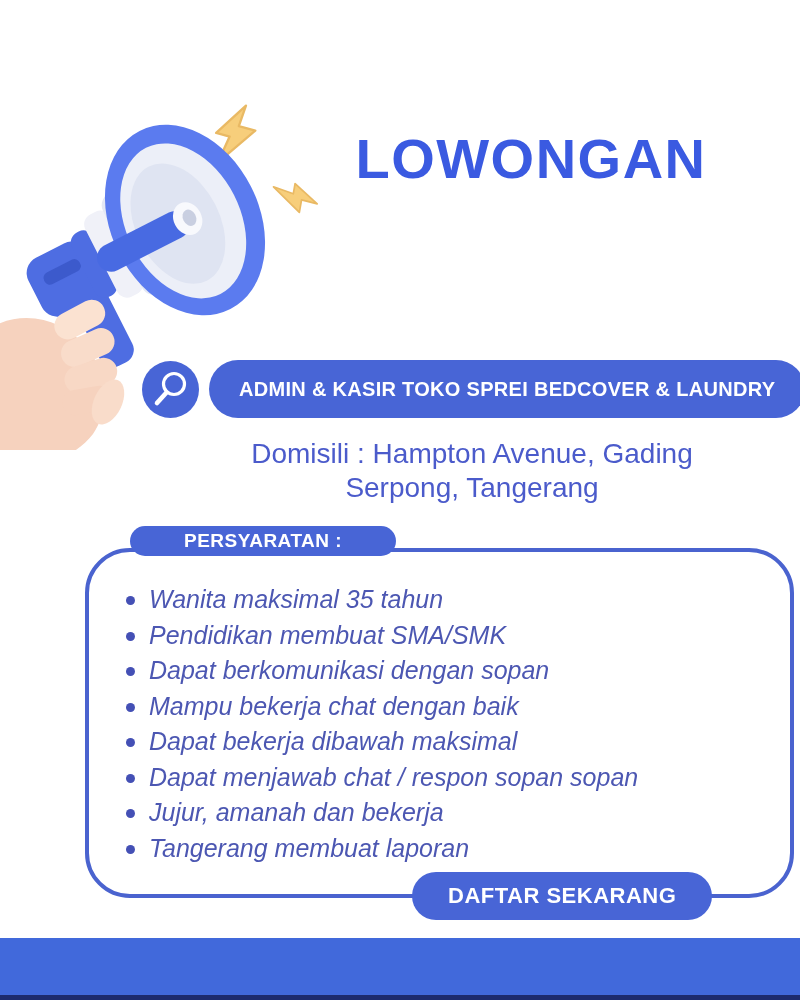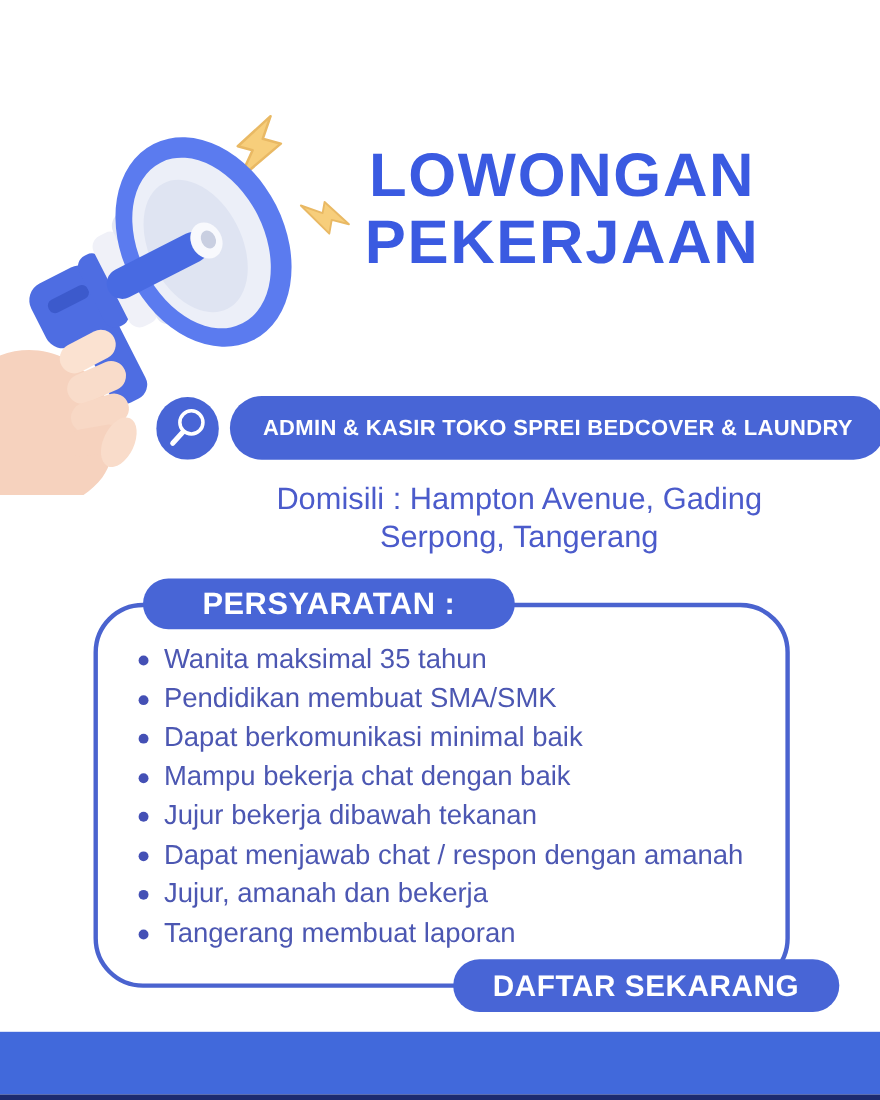--- a/index.html
+++ b/index.html
@@ -2,55 +2,55 @@
 <html><head>
 <meta charset="utf-8">
 <style>
   html,body{margin:0;padding:0;background:#ffffff;}
   .poster{
     position:relative;width:800px;height:1000px;background:#ffffff;
     overflow:hidden;font-family:"Liberation Sans",sans-serif;
   }
   .illustration{position:absolute;left:0;top:70px;width:340px;height:380px;}
   .title{
-    position:absolute;left:316px;top:128px;width:390px;text-align:center;
+    position:absolute;left:336px;top:128px;width:390px;text-align:center;
     color:#3A5AE1;font-weight:800;font-size:56px;line-height:61px;letter-spacing:1.5px;
   }
   .role-row{position:absolute;left:142px;top:360px;display:flex;align-items:center;gap:10px;}
   .search-badge{width:57px;height:57px;flex:0 0 57px;}
   .role-pill{
     height:58px;border-radius:29px;background:#4865D6;color:#ffffff;
     font-weight:700;font-size:20px;letter-spacing:.3px;display:flex;align-items:center;
     padding:0 30px;white-space:nowrap;
   }
   .domicile{
     position:absolute;left:112px;top:437px;width:720px;text-align:center;
     color:#4B5BCB;font-size:28px;line-height:34px;
   }
   .req-box{
-    position:absolute;left:85px;top:548px;width:633px;height:350px;box-sizing:border-box;
-    border:4px solid #4A63CF;border-radius:45px;background:#ffffff;
+    position:absolute;left:85px;top:548px;width:709px;height:350px;box-sizing:border-box;
+    border:4px solid #4A63CF;border-radius:45px;background:#ffffff;font-style:italic;
   }
   .req-badge{
-    position:absolute;left:130px;top:526px;height:46px;border-radius:23px;background:#4865D6;
-    color:#ffffff;font-weight:700;font-size:28px;letter-spacing:.5px;
+    position:absolute;left:130px;top:526px;height:30px;border-radius:23px;background:#4865D6;
+    color:#ffffff;font-weight:700;font-size:19px;letter-spacing:.5px;
     display:flex;align-items:center;padding:0 54px;z-index:2;
   }
   .req-list{list-style:none;margin:0;padding:30px 26px 0 20px;}
   .req-list li{
     position:relative;padding-left:40px;font-size:25px;line-height:35.5px;color:#4C57B2;
   }
   .req-list li::before{
     content:"";position:absolute;left:17px;top:14px;width:9px;height:9px;border-radius:50%;
     background:#4450B5;
   }
   .cta-button{
     position:absolute;left:412px;top:872px;height:48px;border:none;border-radius:24px;
     background:#4865D6;color:#ffffff;font-family:"Liberation Sans",sans-serif;
-    font-weight:700;font-size:27px;letter-spacing:.5px;display:flex;align-items:center;
+    font-weight:700;font-size:22px;letter-spacing:.5px;display:flex;align-items:center;
     padding:12px 36px;z-index:2;cursor:pointer;
   }
   .footer-band{position:absolute;left:0;top:938px;width:800px;height:57px;background:#4169DB;}
   .footer-edge{position:absolute;left:0;top:995px;width:800px;height:5px;background:#1D2B6E;}
 </style>
 </head>
 <body>
 
 <div class="poster">
 
@@ -89,21 +89,20 @@
       <rect x="53" y="236" width="54" height="27" rx="13.5" fill="#FBE2D1" transform="rotate(-28 80 250)"></rect>
       <rect x="60" y="264" width="56" height="27" rx="13.5" fill="#F9DCCA" transform="rotate(-24 88 278)"></rect>
       <rect x="64" y="292" width="54" height="27" rx="13.5" fill="#F8D8C5" transform="rotate(-18 91 306)"></rect>
       <rect x="62" y="318" width="50" height="25" rx="12.5" fill="#F6D2BE" transform="rotate(-10 87 331)"></rect>
       <ellipse cx="108" cy="332" rx="14" ry="24" fill="#F9DCCA" transform="rotate(25 108 332)"></ellipse>
     </g>
   </svg>
 
   <div class="title">
     <div>LOWONGAN</div>
-    <div>PEKERJAAN</div>
   </div>
 
   <div class="role-row">
     <svg class="search-badge" viewBox="0 0 57 57" aria-hidden="true">
       <circle cx="28.5" cy="28.5" r="28.5" fill="#4865D6"></circle>
       <circle cx="32" cy="23" r="10.5" fill="none" stroke="#ffffff" stroke-width="3.2"></circle>
       <line x1="24.5" y1="31.5" x2="15" y2="42" stroke="#ffffff" stroke-width="4.6" stroke-linecap="round"></line>
     </svg>
     <div class="role-pill">ADMIN &amp; KASIR TOKO SPREI BEDCOVER &amp; LAUNDRY</div>
   </div>
@@ -112,24 +111,24 @@
     <div>Domisili : Hampton Avenue, Gading</div>
     <div>Serpong, Tangerang</div>
   </div>
 
   <div class="req-badge">PERSYARATAN :</div>
 
   <div class="req-box">
     <ul class="req-list">
       <li><span>Wanita maksimal 35 tahun</span></li>
       <li><span>Pendidikan membuat SMA/SMK</span></li>
-      <li><span>Dapat berkomunikasi minimal baik</span></li>
+      <li><span>Dapat berkomunikasi dengan sopan</span></li>
       <li><span>Mampu bekerja chat dengan baik</span></li>
-      <li><span>Jujur bekerja dibawah tekanan</span></li>
-      <li><span>Dapat menjawab chat / respon dengan amanah</span></li>
+      <li><span>Dapat bekerja dibawah maksimal</span></li>
+      <li><span>Dapat menjawab chat / respon sopan sopan</span></li>
       <li><span>Jujur, amanah dan bekerja</span></li>
       <li><span>Tangerang membuat laporan</span></li>
     </ul>
   </div>
 
   <button class="cta-button">DAFTAR SEKARANG</button>
 
   <div class="footer-band"></div>
   <div class="footer-edge"></div>
 </div>

